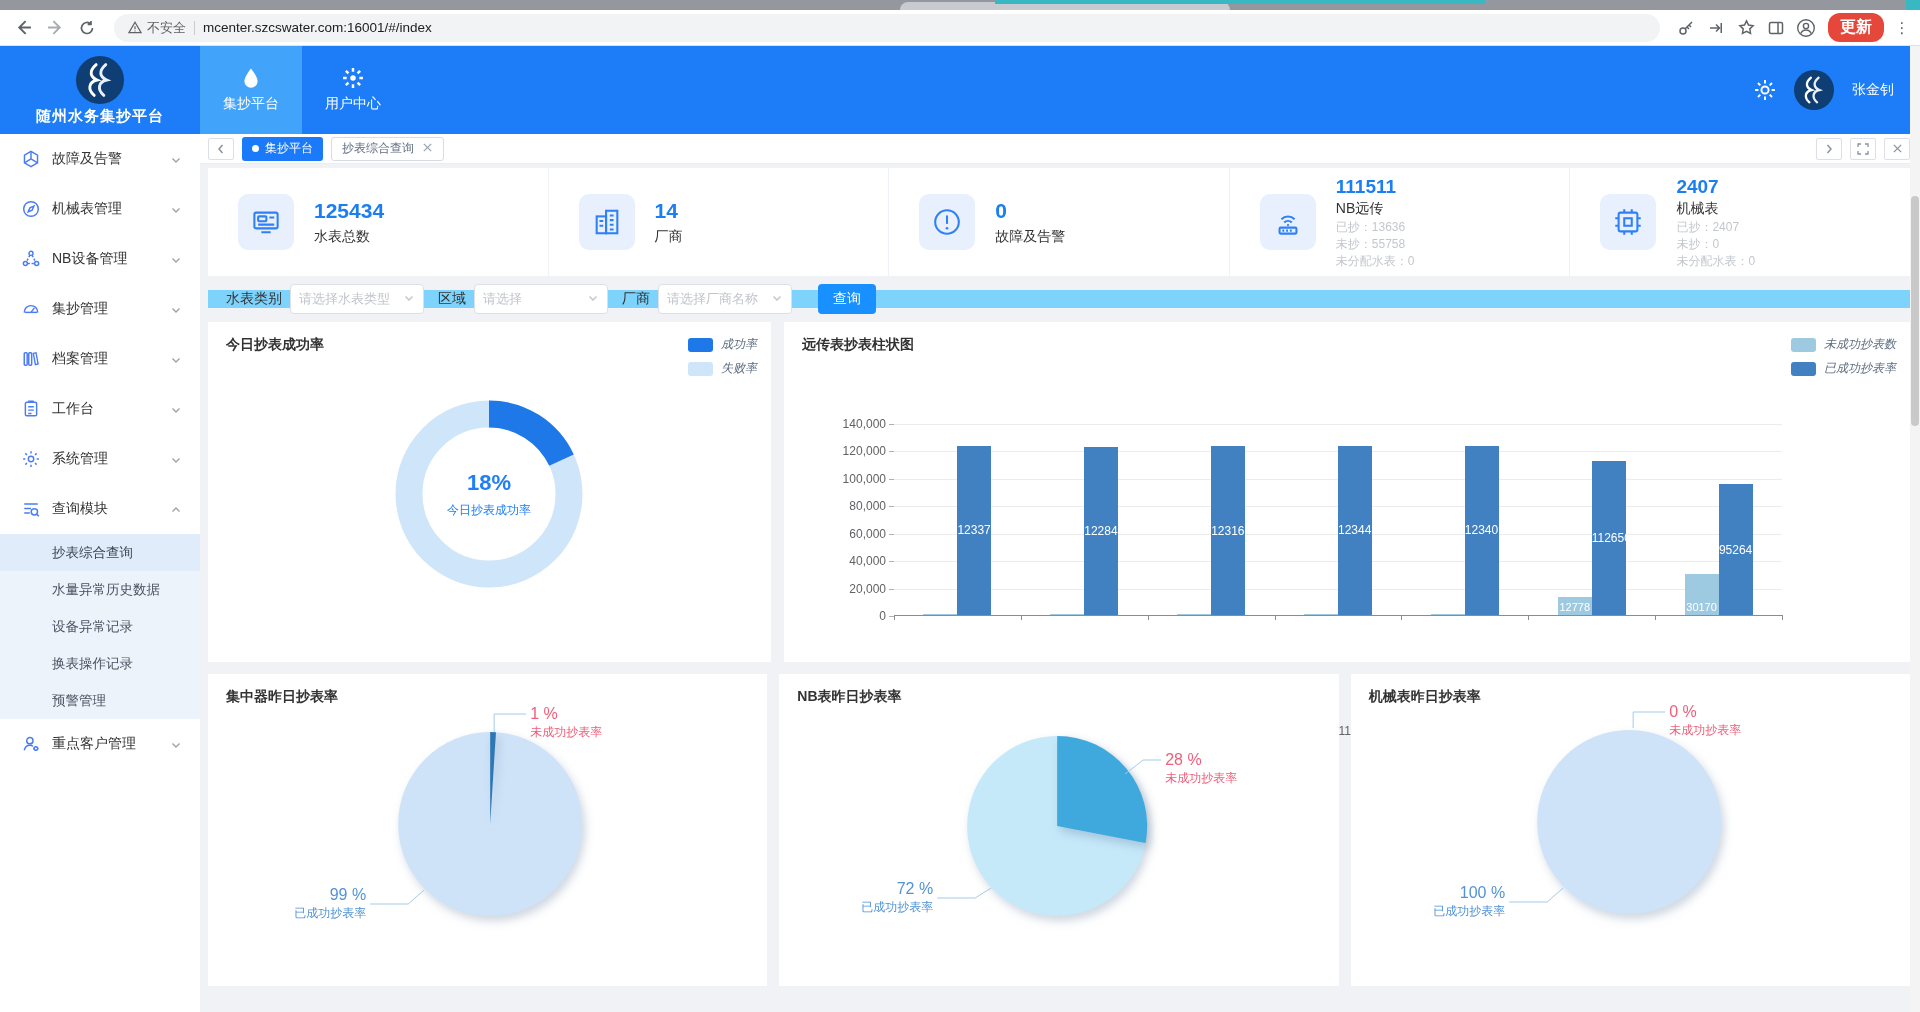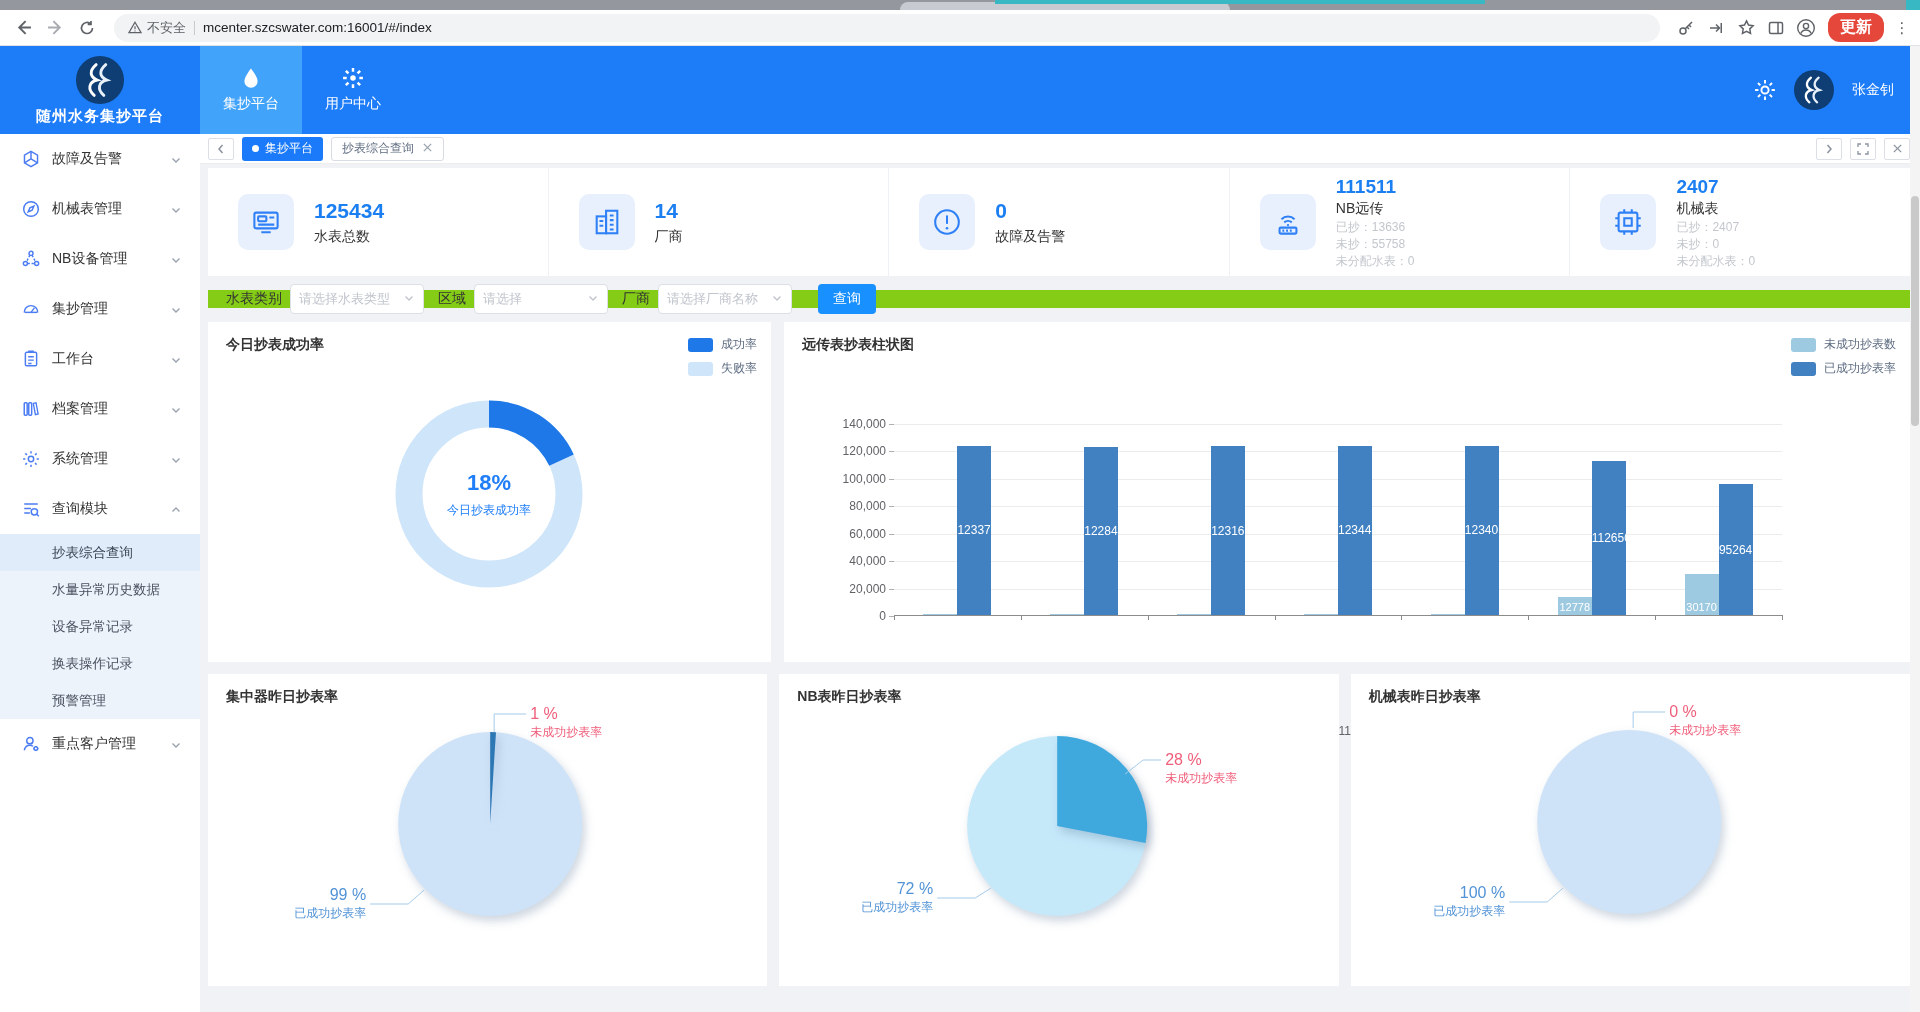--- a/index.html
+++ b/index.html
@@ -72,40 +72,40 @@
   .stat-tile { width:56px; height:56px; border-radius:10px; background:#e7f0fc; color:#2f80f7;
     display:flex; align-items:center; justify-content:center; flex:0 0 auto; }
   .stat-text { margin-left:20px; }
   .stat-val { color:#1b7ff2; font-size:21px; font-weight:bold; }
   .stat-lbl { color:#333; font-size:14px; margin-top:5px; }
   .stat-sub { color:#c3c7cd; font-size:12px; line-height:15px; margin-top:2px; }
   .stat-card.detail .stat-val { font-size:19px; }
   .stat-card.detail .stat-lbl { margin-top:2px; }
 
   
-  #filters { height:18px; margin-top:14px; background:#84cc16; display:flex; align-items:center;
+  #filters { height:18px; margin-top:14px; background:#7dd3fc; display:flex; align-items:center;
     padding-left:18px; }
   .f-label { font-size:14px; color:#333; margin:0 8px 0 14px; }
   .f-select { width:134px; height:30px; border:1px solid #dcdfe6; border-radius:4px; background:#fff;
     display:flex; align-items:center; justify-content:space-between; padding:0 8px; cursor:pointer; }
   .f-select .ph { color:#c0c4cc; font-size:13px; white-space:nowrap; overflow:hidden; }
   .f-select .ar { color:#c0c4cc; }
   #search-btn { margin-left:26px; width:58px; height:30px; background:#1890ff; color:#fff;
     border:none; border-radius:4px; font-size:14px; cursor:pointer; }
 
   
   .panel { background:#fff; position:relative; }
   #row-top { margin-top:14px; display:flex; gap:13px; height:340px; }
   #donut-panel { width:563px; }
   #bar-panel { flex:1; }
   #row-bottom { margin-top:12px; display:flex; gap:12px; height:312px; }
   #row-bottom .panel { flex:1; }
   .panel-title { position:absolute; left:18px; top:14px; font-size:14px; font-weight:bold; color:#333; }
   .legend { position:absolute; top:14px; right:14px; }
-  .legend .lrow { display:flex; align-items:center; margin-bottom:7px; }
+  .legend .lrow { display:flex; align-items:center; margin-bottom:7px;font-style:italic; }
   .legend .sw { width:25px; height:14px; border-radius:3px; }
   .legend .lt { font-size:12px; color:#5e6d82; margin-left:8px; }
 
   
   #donut-wrap { position:absolute; left:181px; top:72px; width:200px; height:200px; }
   #donut-center { position:absolute; left:181px; top:72px; width:200px; height:200px;
     display:flex; flex-direction:column; align-items:center; justify-content:center; gap:6px; }
   #donut-center .big { color:#1f7ef8; font-size:22px; font-weight:bold; }
   #donut-center .small { color:#1f7ef8; font-size:12px; }
 
@@ -299,38 +299,38 @@
             </svg>
           </span>
           <span class="lbl">集抄管理</span>
           <span class="chev"><svg width="12" height="12" viewBox="0 0 12 12" fill="none" stroke="currentColor" stroke-width="1.4">
               <path d="M2.5 4.5L6 8l3.5-3.5"></path>
             </svg></span>
         </div>
         <div class="side-item">
           <span class="ic" style="display: inline-flex; align-items: center;">
             <svg width="18" height="18" viewBox="0 0 16 16" fill="none" stroke="currentColor" stroke-width="1.3">
-              <rect x="3" y="2" width="10" height="12" rx="1.2"></rect>
-              <path d="M5.5 1.2h5M5.5 6h5M5.5 9h5M5.5 12h3"></path>
-            </svg>
-          </span>
-          <span class="lbl">工作台</span>
-          <span class="chev"><svg width="12" height="12" viewBox="0 0 12 12" fill="none" stroke="currentColor" stroke-width="1.4">
-              <path d="M2.5 4.5L6 8l3.5-3.5"></path>
-            </svg></span>
-        </div>
-        <div class="side-item">
-          <span class="ic" style="display: inline-flex; align-items: center;">
-            <svg width="18" height="18" viewBox="0 0 16 16" fill="none" stroke="currentColor" stroke-width="1.3">
               <rect x="2" y="2.5" width="2.6" height="11" rx="0.8"></rect>
               <rect x="6" y="2.5" width="2.6" height="11" rx="0.8"></rect>
               <path d="M10.8 3.2l2.6-.6 2 10.8-2.6.6z" transform="scale(0.93)"></path>
             </svg>
           </span>
           <span class="lbl">档案管理</span>
+          <span class="chev"><svg width="12" height="12" viewBox="0 0 12 12" fill="none" stroke="currentColor" stroke-width="1.4">
+              <path d="M2.5 4.5L6 8l3.5-3.5"></path>
+            </svg></span>
+        </div>
+        <div class="side-item">
+          <span class="ic" style="display: inline-flex; align-items: center;">
+            <svg width="18" height="18" viewBox="0 0 16 16" fill="none" stroke="currentColor" stroke-width="1.3">
+              <rect x="3" y="2" width="10" height="12" rx="1.2"></rect>
+              <path d="M5.5 1.2h5M5.5 6h5M5.5 9h5M5.5 12h3"></path>
+            </svg>
+          </span>
+          <span class="lbl">工作台</span>
           <span class="chev"><svg width="12" height="12" viewBox="0 0 12 12" fill="none" stroke="currentColor" stroke-width="1.4">
               <path d="M2.5 4.5L6 8l3.5-3.5"></path>
             </svg></span>
         </div>
         <div class="side-item">
           <span class="ic" style="display: inline-flex; align-items: center;">
             <svg width="18" height="18" viewBox="0 0 16 16" fill="none" stroke="currentColor" stroke-width="1.3">
               <circle cx="8" cy="8" r="2.4"></circle>
               <path d="M8 1v2M8 13v2M1 8h2M13 8h2M3 3l1.4 1.4M11.6 11.6L13 13M13 3l-1.4 1.4M4.4 11.6L3 13"></path>
             </svg>

